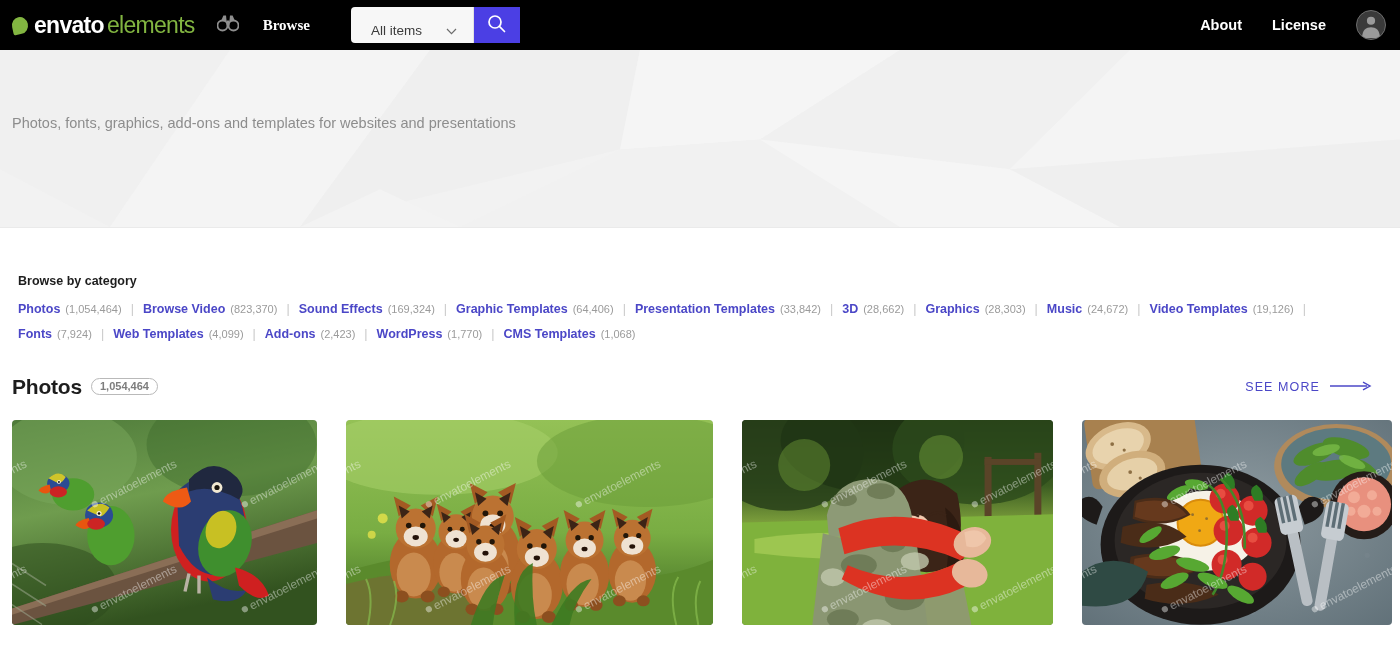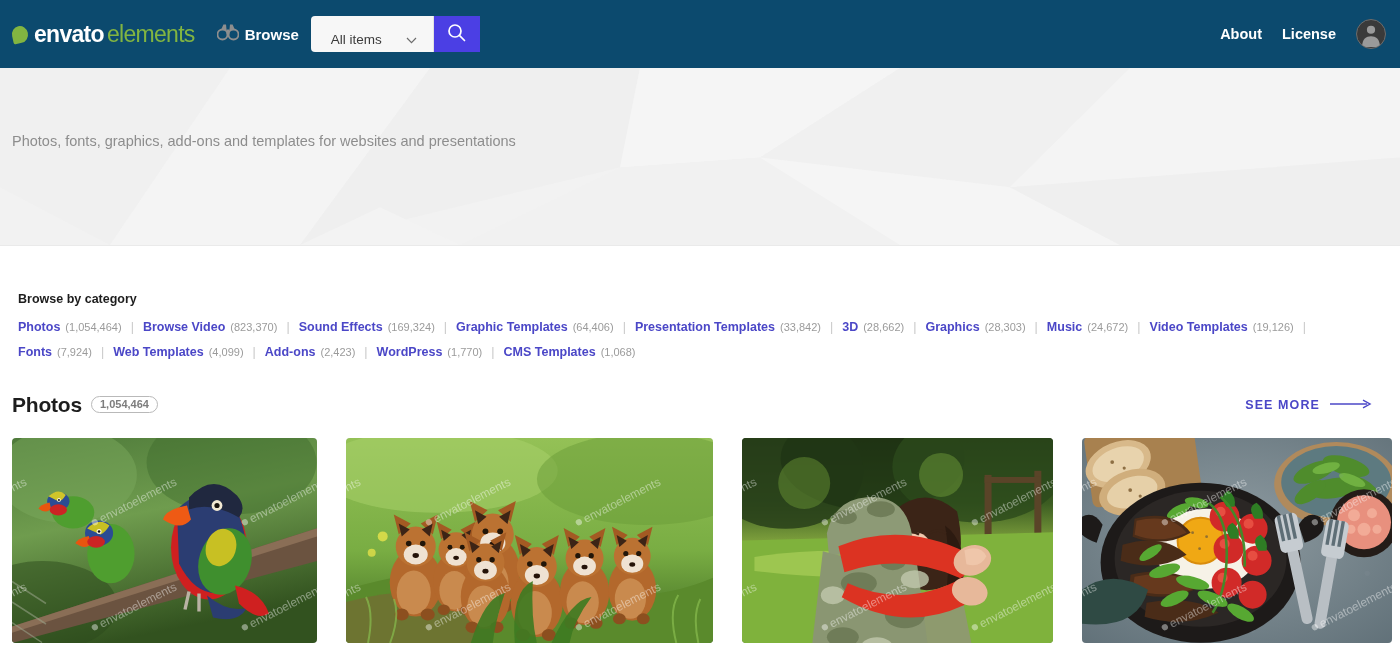--- a/index.html
+++ b/index.html
@@ -6,22 +6,22 @@
   html, body {
     width: 1400px; height: 664px;
     overflow: hidden;
     background: #ffffff;
     font-family: "Liberation Sans", sans-serif;
     -webkit-font-smoothing: antialiased;
   }
 
   
   .header {
-    height: 68px;
-    background: #0c4a6e;
+    height: 50px;
+    background: #000000;
     display: flex;
     align-items: center;
     padding: 0 14px 0 12px;
     position: relative;
   }
   .logo {
     display: flex;
     align-items: center;
     gap: 3px;
     margin-right: 22px;
@@ -43,23 +43,24 @@
   }
   .logo-elements {
     font-size: 23px;
     font-weight: normal;
     color: #82b541;
     letter-spacing: -0.7px;
   }
   .browse {
     display: flex;
     align-items: center;
-    gap: 6px;
-    margin-right: 12px;
+    gap: 24px;
+    margin-right: 41px;
     cursor: pointer;
+    font-family: Liberation Serif, serif;
   }
   .browse-label {
     font-size: 15px;
     font-weight: bold;
     color: #ffffff;
   }
 
   
   .search-wrap {
     display: flex;
@@ -99,21 +100,21 @@
     display: flex;
     align-items: center;
     justify-content: center;
     cursor: pointer;
   }
 
   .header-right {
     margin-left: auto;
     display: flex;
     align-items: center;
-    gap: 20px;
+    gap: 30px;
     text-align: center;
   }
   .header-link {
     font-size: 14.5px;
     font-weight: bold;
     color: #ffffff;
     cursor: pointer;
     white-space: nowrap;
   }
   .avatar {
@@ -207,21 +208,21 @@
     position: relative;
     top: -1px;
   }
   .see-more {
     margin-left: auto;
     display: flex;
     align-items: center;
     gap: 10px;
     color: #4b47c7;
     font-size: 12.5px;
-    font-weight: bold;
+    font-weight: normal;
     letter-spacing: 1.1px;
     cursor: pointer;
     padding-right: 16px;
   }
 
   
   .grid {
     display: flex;
     gap: 29px;
     padding: 21px 10px 0 12px;

